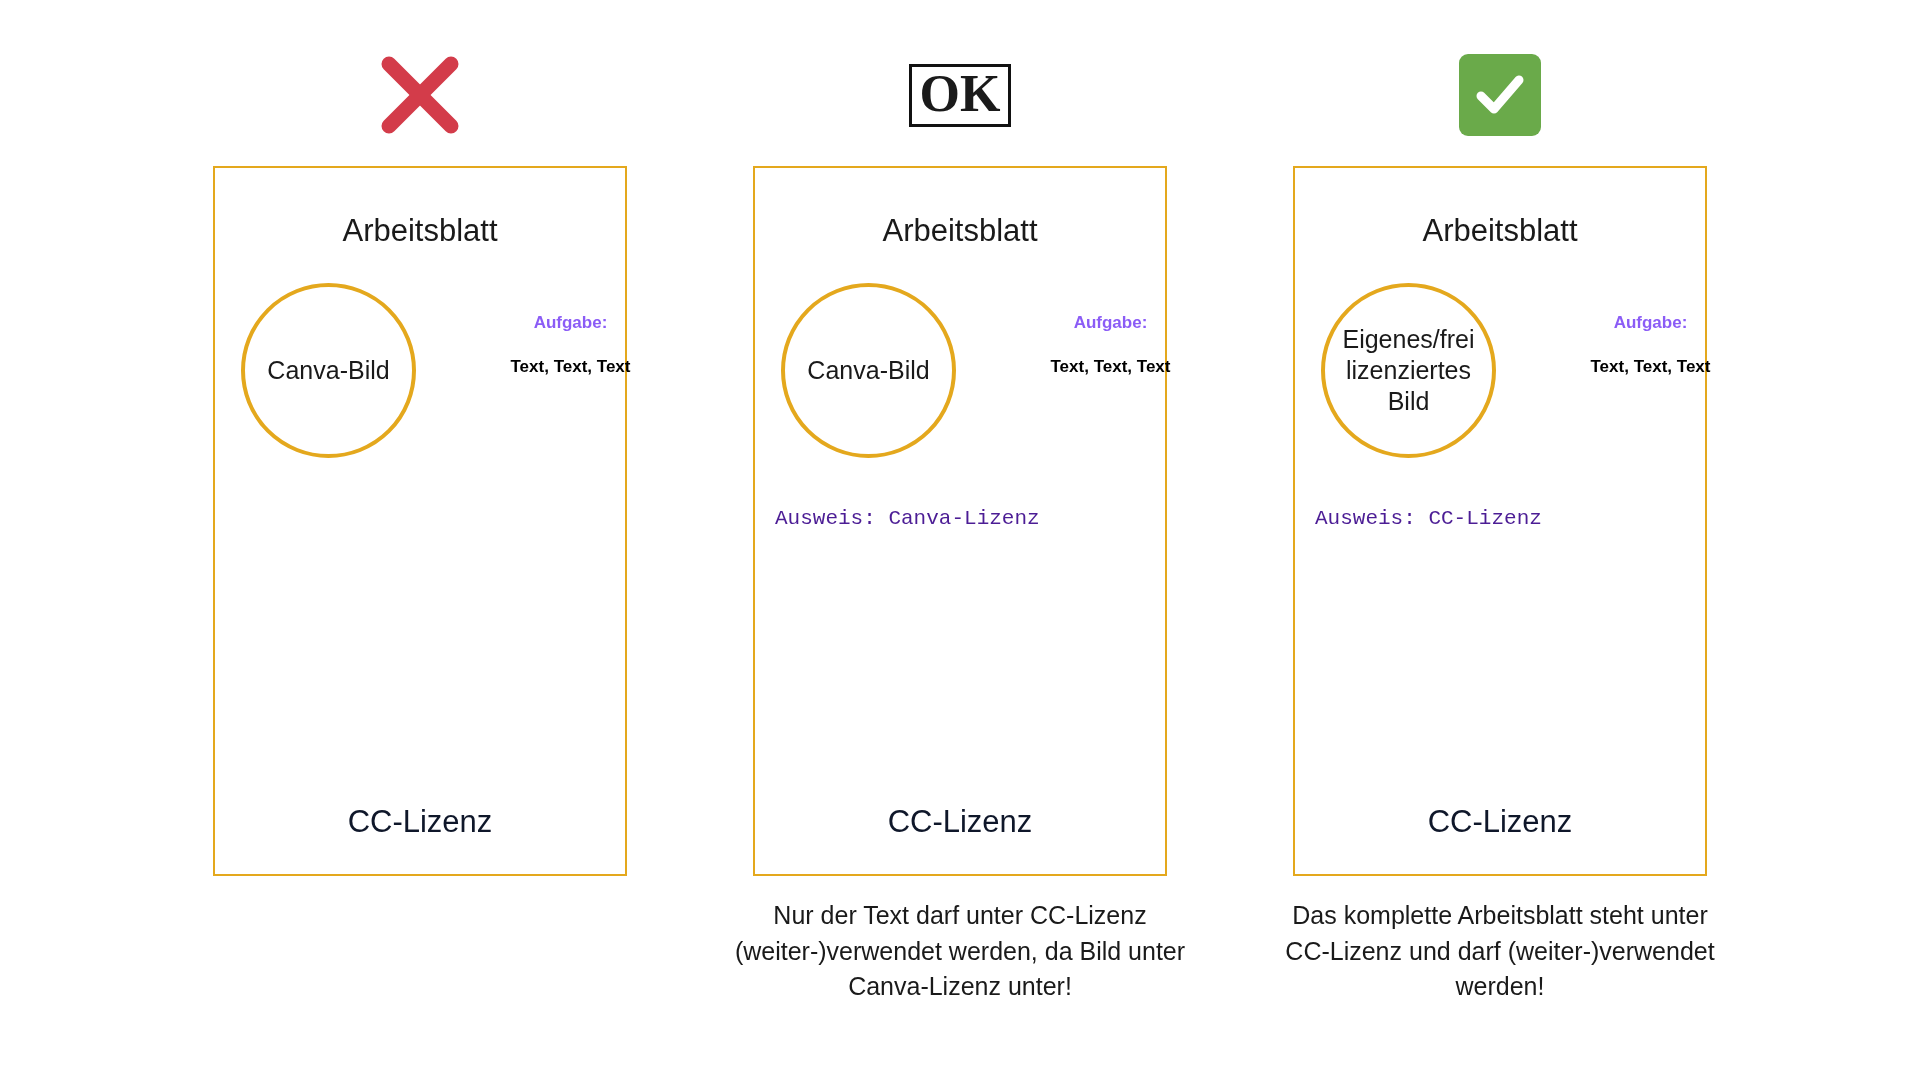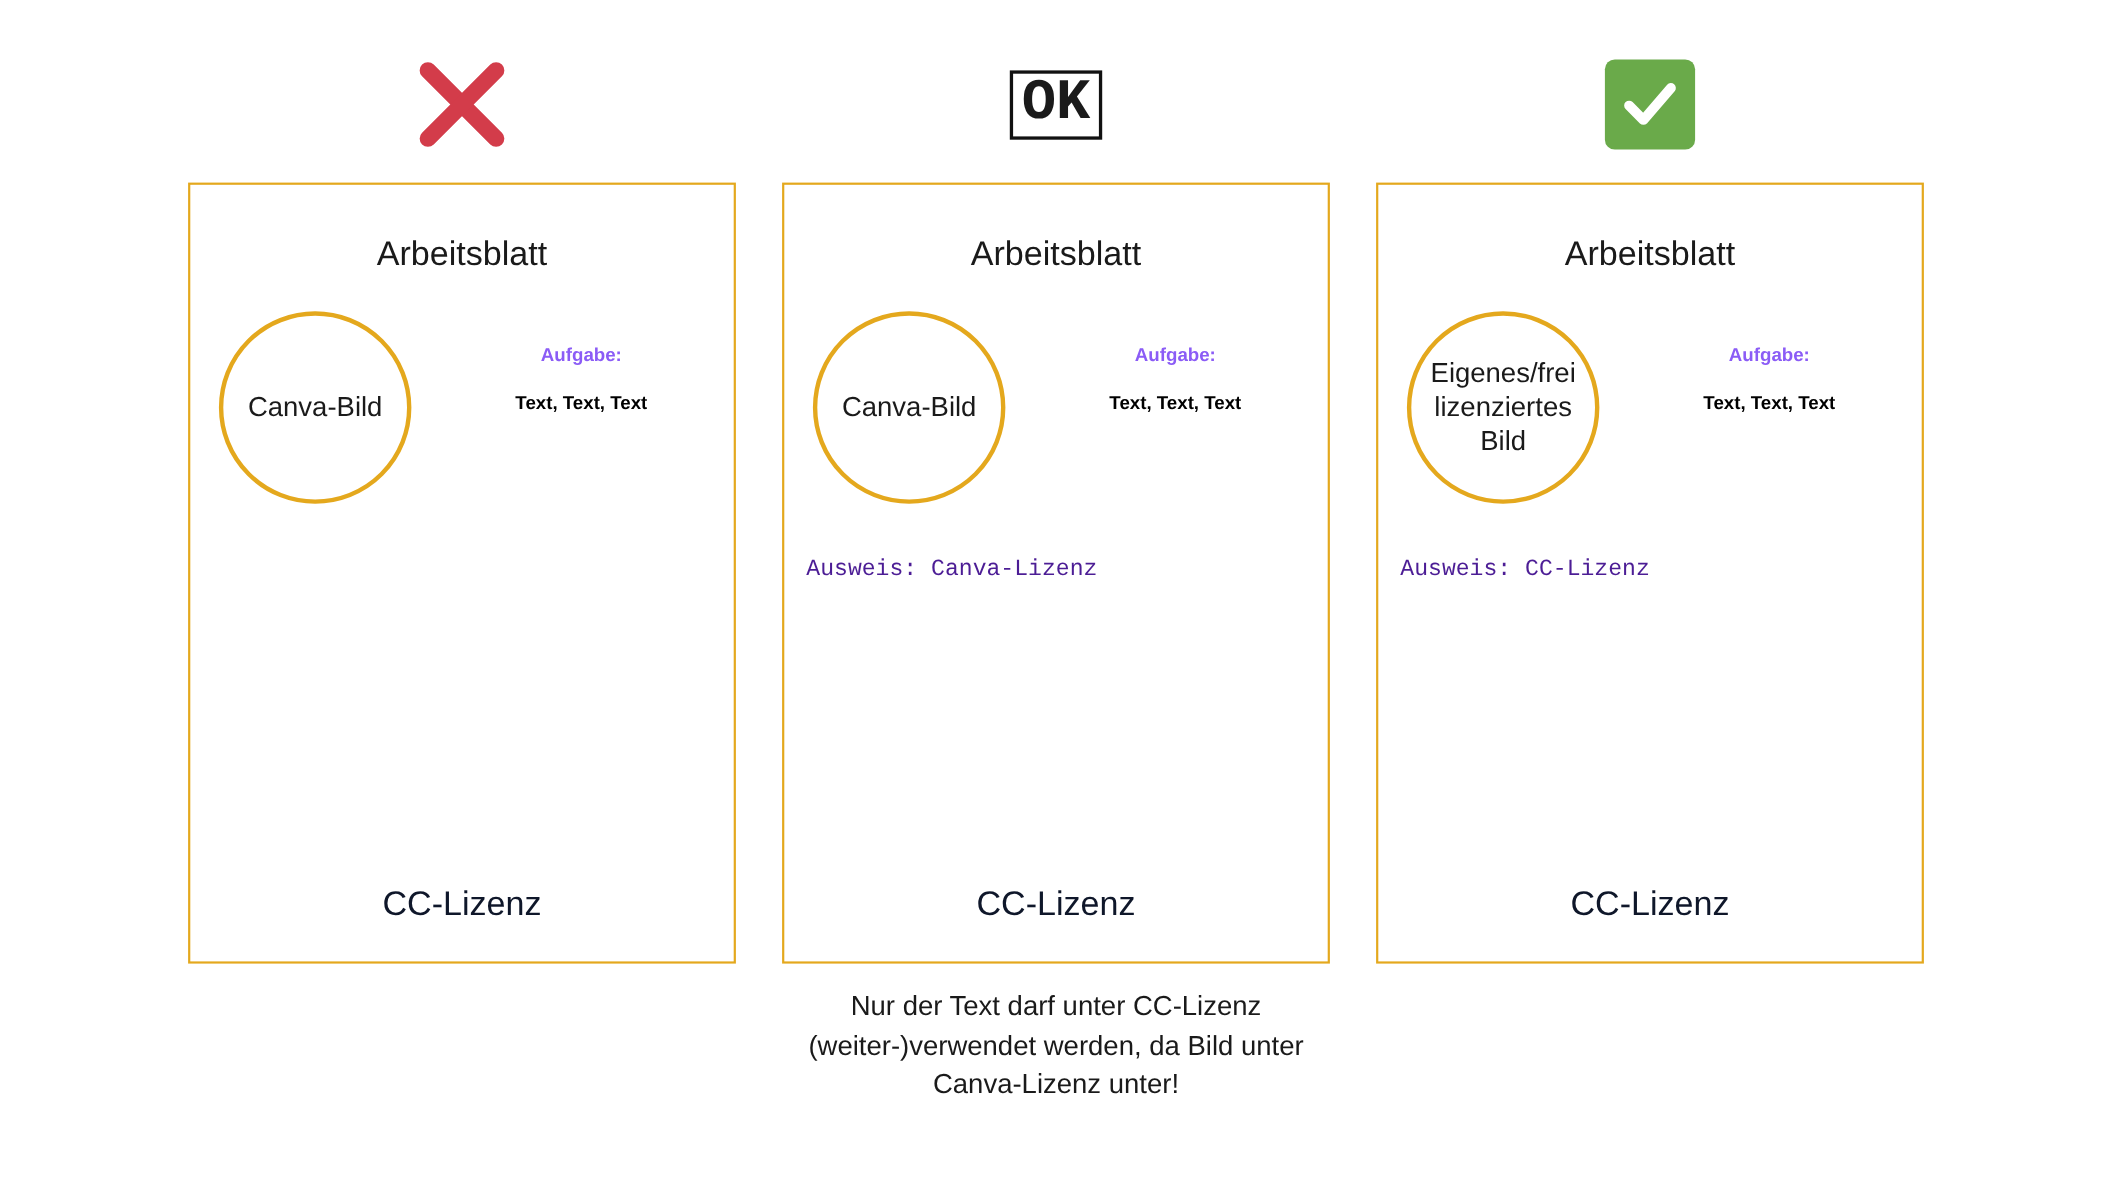--- a/index.html
+++ b/index.html
@@ -41,36 +41,36 @@
     margin-bottom: 16px;
   }
   .mark svg { display: block; }
   .ok-box {
     border: 3px solid #111111;
     padding: 1px 8px 4px 8px;
     font-size: 52px;
     font-weight: 700;
     line-height: 1;
     letter-spacing: 0px;
-    font-family: Liberation Mono, monospace;
+    font-family: Liberation Serif, serif;
   }
   .check-box {
     width: 82px;
     height: 82px;
     background: #6aaa4a;
     border-radius: 9px;
     display: flex;
     align-items: center;
     justify-content: center;
   }
 
   
   .sheet {
     position: relative;
-    width: 498px;
+    width: 414px;
     height: 710px;
     border: 2px solid #e4a81d;
     background: #ffffff;
     box-sizing: border-box;
   }
   .sheet-title {
     text-align: center;
     font-size: 31px;
     margin-top: 45px;
     color: #1a1a1a;
@@ -217,16 +217,17 @@
           </div>
           <div class="task">
             <div class="task-label">Aufgabe:</div>
             <div class="task-lines">Text, Text, Text</div>
           </div>
           <div class="ausweis">Ausweis: CC-Lizenz</div>
         </div>
         <div class="sheet-footer">CC-Lizenz</div>
       </div>
 
+      <div class="caption">Das komplette Arbeitsblatt steht unter CC-Lizenz und darf (weiter-)verwendet werden!</div>
     </div>
 
   </div>
 </div>
 
 </body></html>

